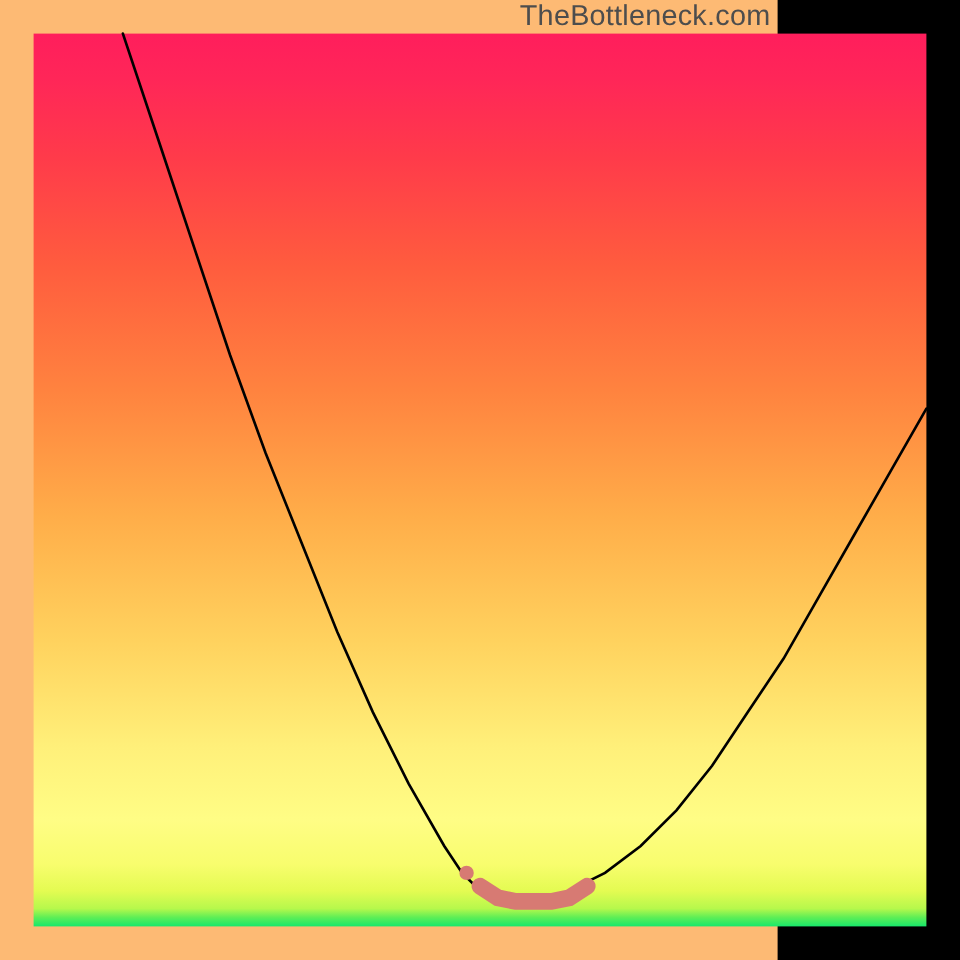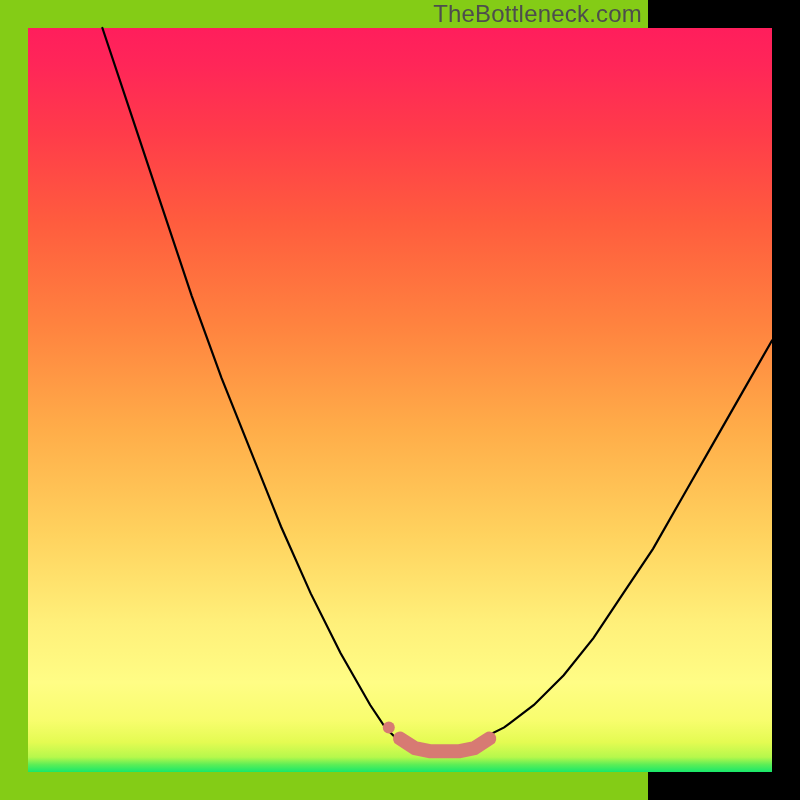--- a/index.html
+++ b/index.html
@@ -10,21 +10,21 @@
     background: #000;
     overflow: hidden;
     font-family: Arial, Helvetica, sans-serif;
   }
   .frame {
     position: absolute;
     left: 0;
     top: 0;
     width: 648px;
     height: 800px;
-    background: #84cc16;
+    background: #fdba74;
   }
   .plot {
     position: absolute;
     left: 28px;
     top: 28px;
     width: 744px;
     height: 744px;
     
     background: linear-gradient(to top,
       #17e86b 0%,

